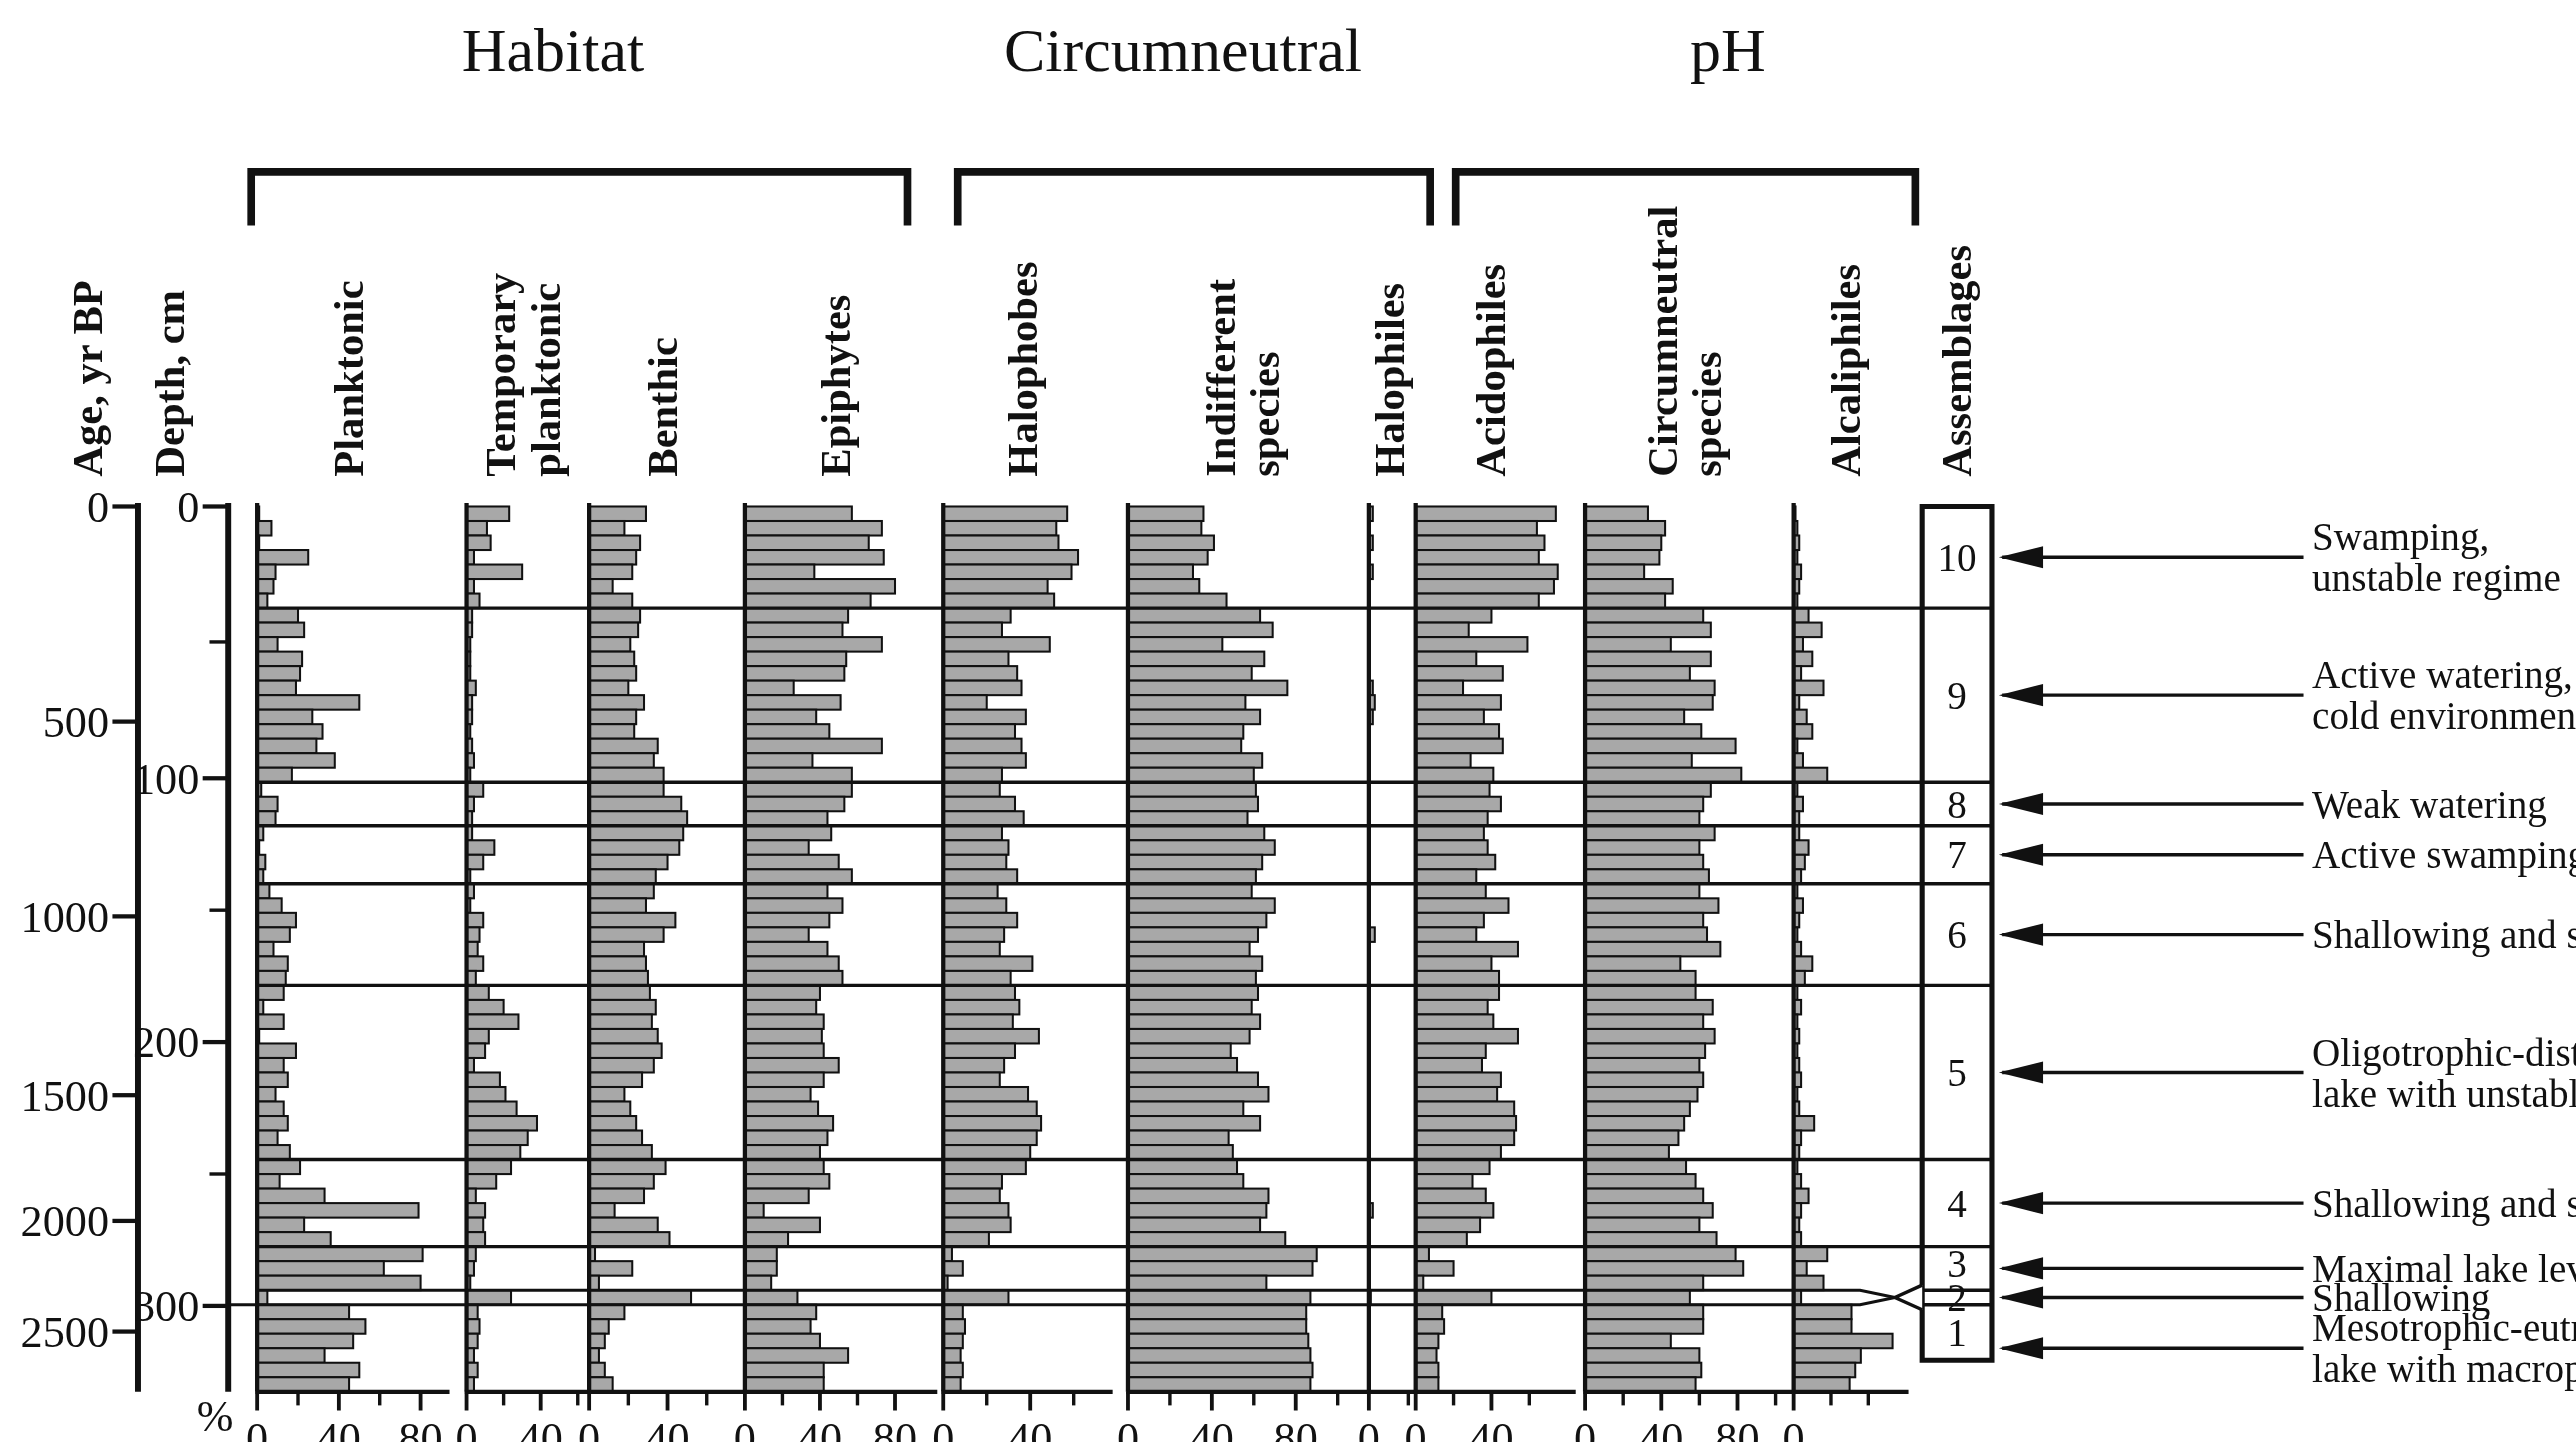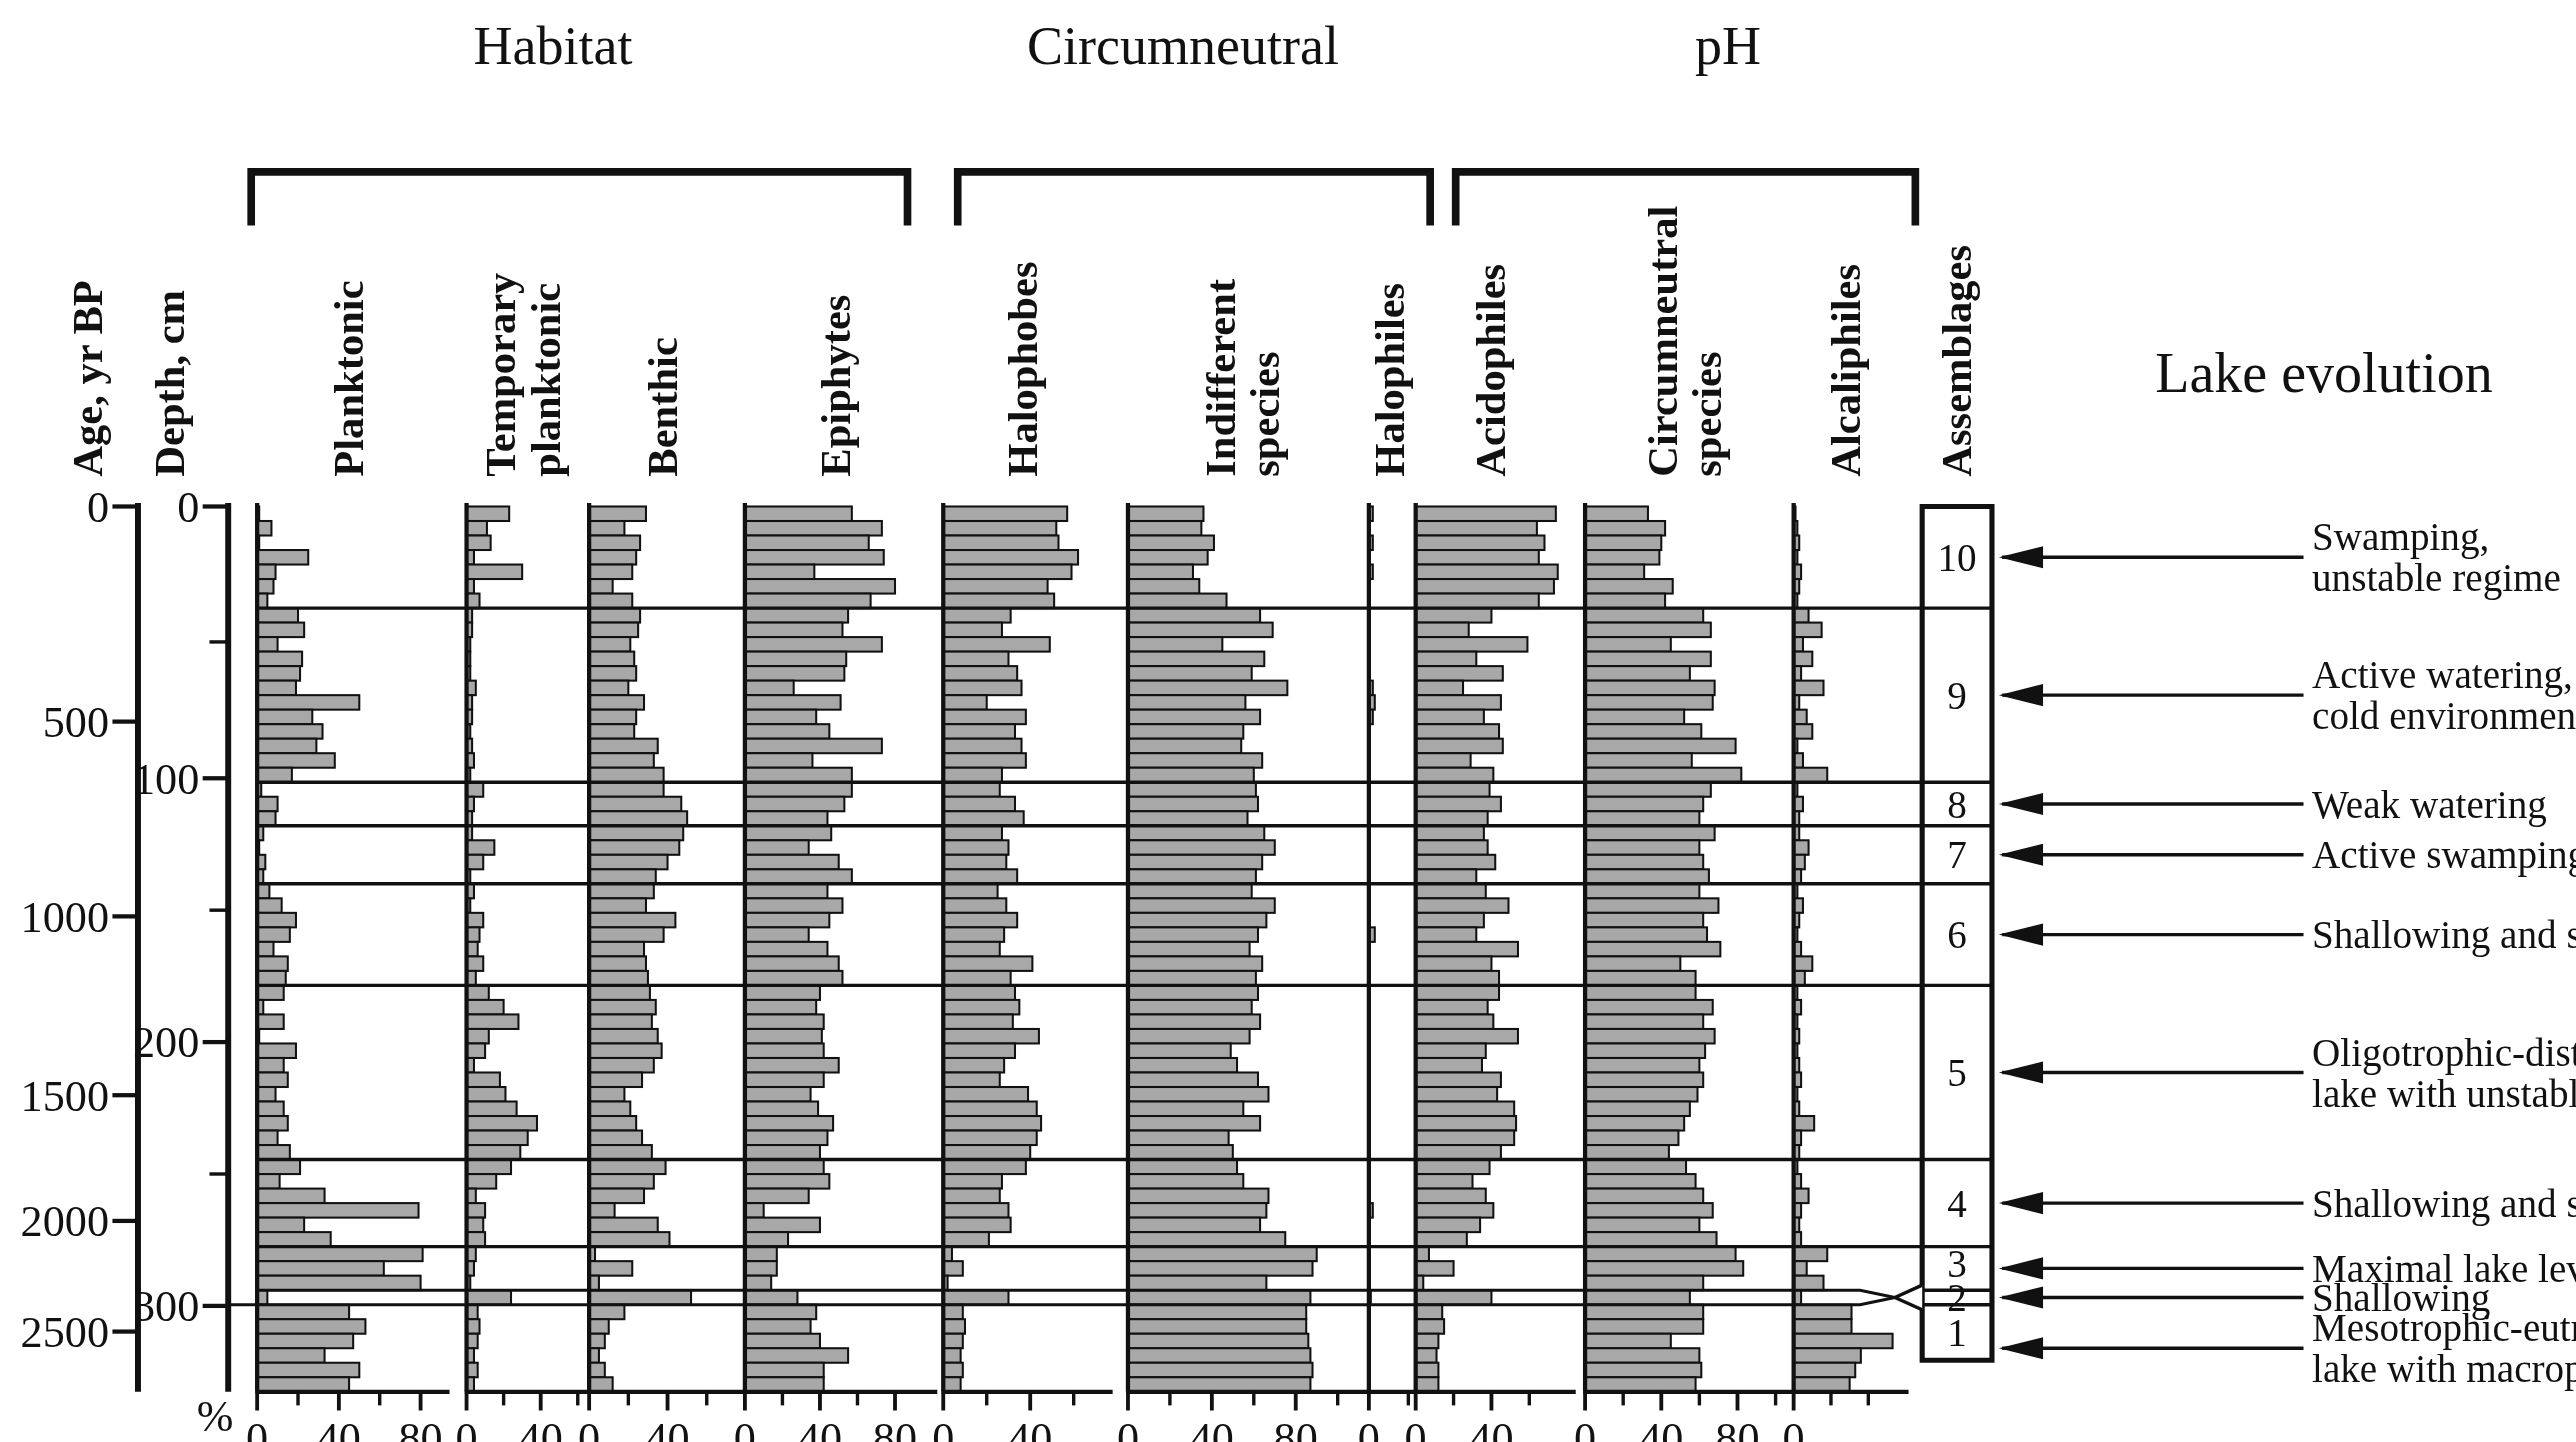--- a/index.html
+++ b/index.html
@@ -6,21 +6,21 @@
   #figure{
     position:relative;
     width:2576px;height:1442px;
     background:#ffffff;
     font-family:"Liberation Serif","DejaVu Serif",serif;
     color:#111111;
     overflow:hidden;
   }
   .group-header{
     position:absolute;top:15.3px;transform:translateX(-50%);
-    font-size:54px;white-space:nowrap;
+    font-size:62px;white-space:nowrap;
   }
   #gh-habitat{left:553px;}
   #gh-mineralization{left:1183px;}
   #gh-ph{left:1728px;}
   .right-title{
     position:absolute;left:2324px;top:341px;transform:translateX(-50%);
     font-size:56px;white-space:nowrap;
   }
   .percent-label{
     position:absolute;left:215px;top:1391px;transform:translateX(-50%);
@@ -34,21 +34,20 @@
   text.evo{font-size:46px;}
 </style>
 </head>
 <body>
 
 <div id="figure">
   <div class="group-header" id="gh-habitat">Habitat</div>
   <div class="group-header" id="gh-mineralization">Circumneutral</div>
   <div class="group-header" id="gh-ph">pH</div>
 
-  <div class="right-title">Lake evolution</div>
 
   <div class="percent-label">%</div>
 
   <svg id="plot" width="2576" height="1442" viewBox="0 0 3026 1694">
       <path d="M 295 265 L 295 202 L 1066 202 L 1066 265" fill="none" stroke="#111111" stroke-width="9"></path>
       <path d="M 1125 265 L 1125 202 L 1680 202 L 1680 265" fill="none" stroke="#111111" stroke-width="9"></path>
       <path d="M 1710 265 L 1710 202 L 2250 202 L 2250 265" fill="none" stroke="#111111" stroke-width="9"></path>
       <line x1="162" y1="591" x2="162" y2="1635" stroke="#111111" stroke-width="7"></line>
       <line x1="132" y1="595" x2="162" y2="595" stroke="#111111" stroke-width="5"></line>
       <text x="128" y="613" class="num" text-anchor="end">0</text>

